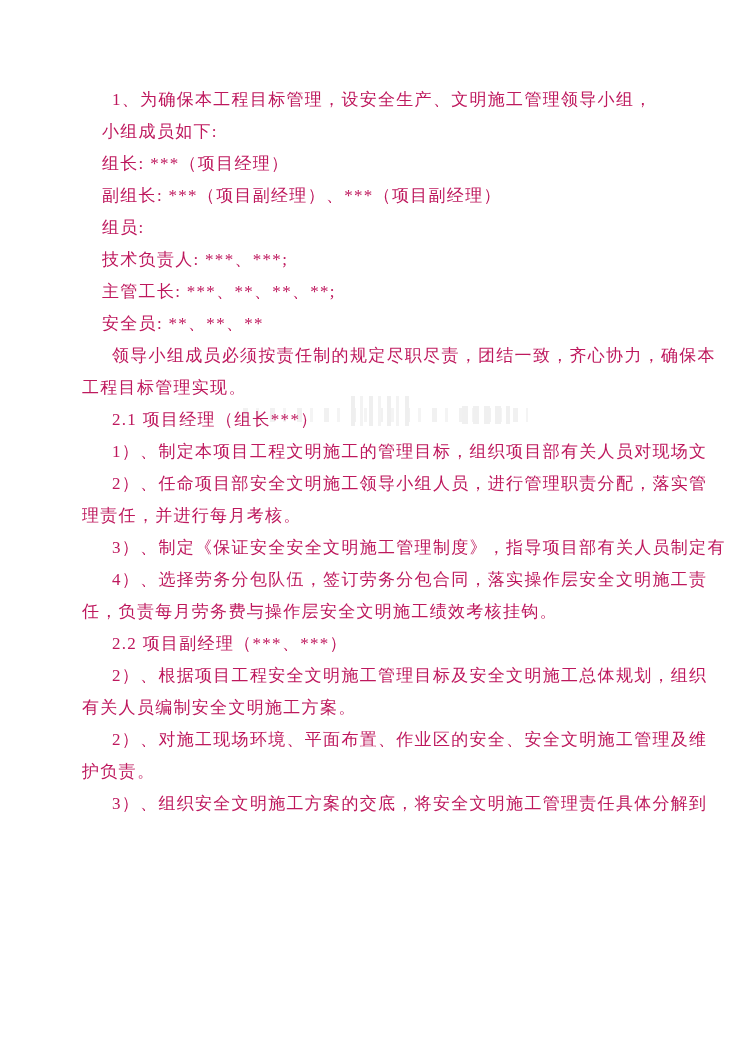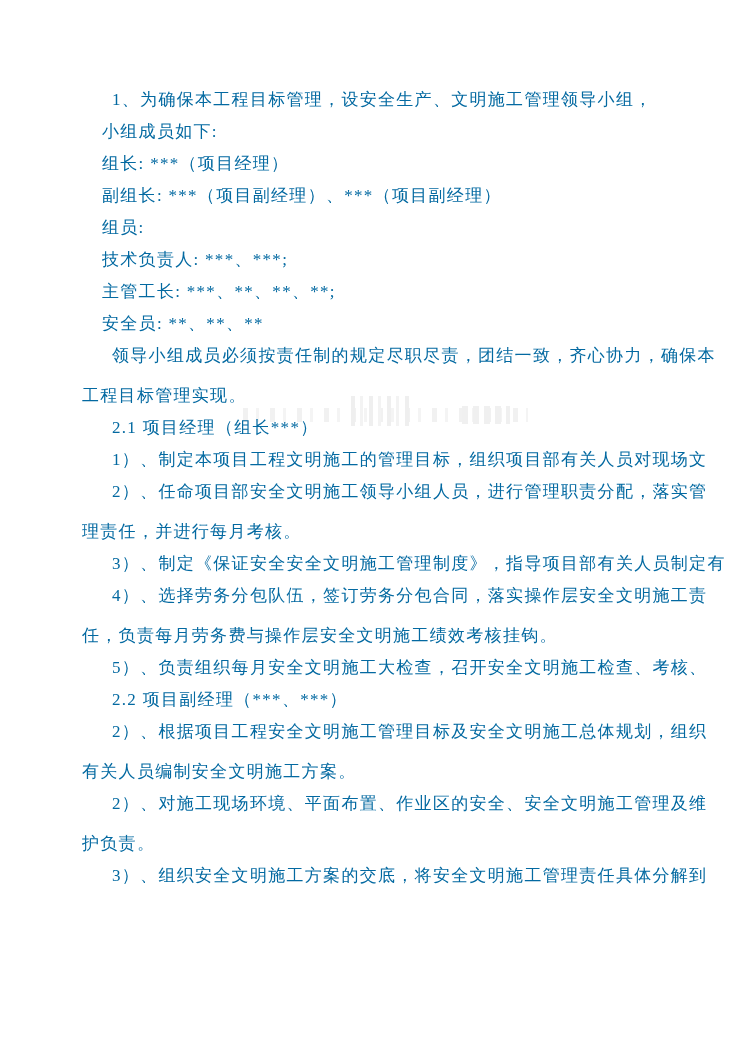--- a/index.html
+++ b/index.html
@@ -19,26 +19,26 @@
     position: absolute;
     left: 82px;
     top: 84px;
     width: 652px;
     z-index: 2;
   }
   .doc-line {
     font-size: 17px;
     line-height: 32px;
     letter-spacing: 1.3px;
-    color: #0369a1;
+    color: #be185d;
     white-space: nowrap;
   }
   .doc-line.first { padding-left: 30px; }  
   .doc-line.mid   { padding-left: 20px; }  
-  .doc-line.none  { padding-left: 0; margin-top: 8px; }
+  .doc-line.none  { padding-left: 0; }
 
   
   .watermark {
     position: absolute;
     left: 243px;
     top: 396px;
     width: 285px;
     height: 32px;
     z-index: 1;
     pointer-events: none;
@@ -106,21 +106,20 @@
       <div class="doc-line mid">安全员: **、**、**</div>
       <div class="doc-line first">领导小组成员必须按责任制的规定尽职尽责，团结一致，齐心协力，确保本</div>
       <div class="doc-line none">工程目标管理实现。</div>
       <div class="doc-line first">2.1 项目经理（组长***）</div>
       <div class="doc-line first">1）、制定本项目工程文明施工的管理目标，组织项目部有关人员对现场文</div>
       <div class="doc-line first">2）、任命项目部安全文明施工领导小组人员，进行管理职责分配，落实管</div>
       <div class="doc-line none">理责任，并进行每月考核。</div>
       <div class="doc-line first">3）、制定《保证安全安全文明施工管理制度》，指导项目部有关人员制定有</div>
       <div class="doc-line first">4）、选择劳务分包队伍，签订劳务分包合同，落实操作层安全文明施工责</div>
       <div class="doc-line none">任，负责每月劳务费与操作层安全文明施工绩效考核挂钩。</div>
-      <div class="doc-line first">5）、负责组织每月安全文明施工大检查，召开安全文明施工检查、考核、</div>
       <div class="doc-line first">2.2 项目副经理（***、***）</div>
       <div class="doc-line first">2）、根据项目工程安全文明施工管理目标及安全文明施工总体规划，组织</div>
       <div class="doc-line none">有关人员编制安全文明施工方案。</div>
       <div class="doc-line first">2）、对施工现场环境、平面布置、作业区的安全、安全文明施工管理及维</div>
       <div class="doc-line none">护负责。</div>
       <div class="doc-line first">3）、组织安全文明施工方案的交底，将安全文明施工管理责任具体分解到</div>
     </div>
 
 </div>
 

